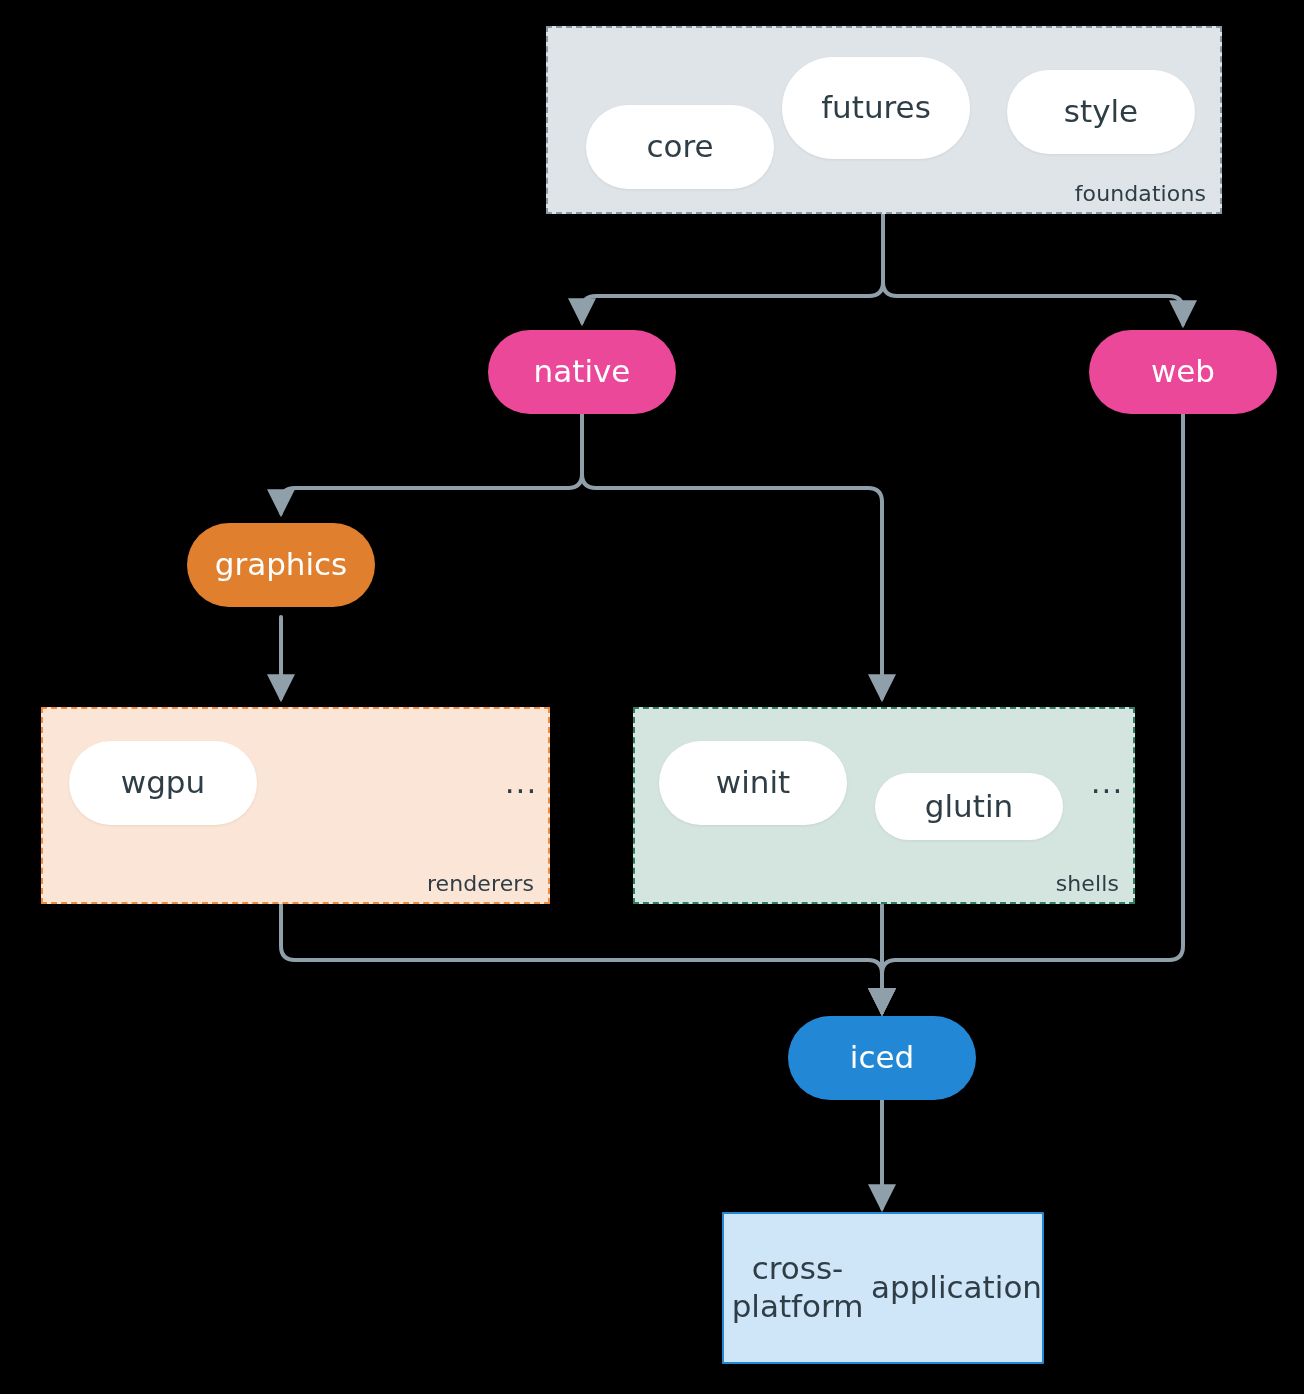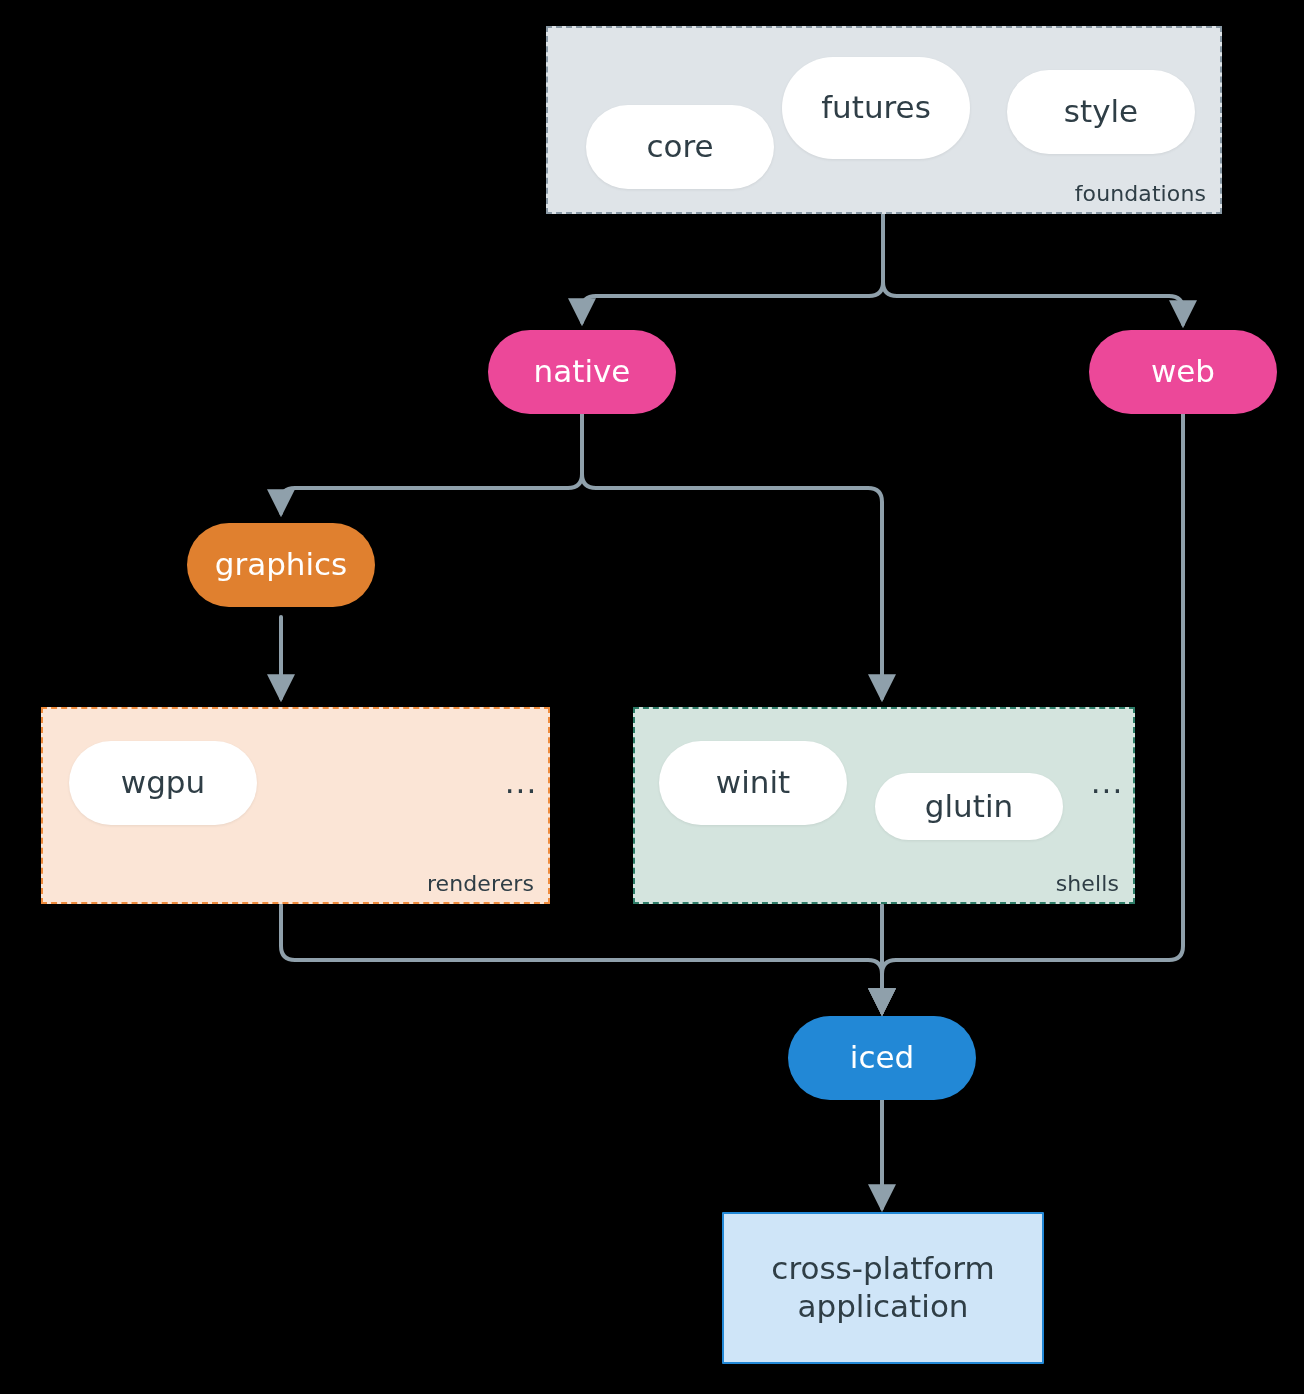--- a/index.html
+++ b/index.html
@@ -83,21 +83,20 @@
   .pill-native, .pill-web { background: #ec4899; }
   .pill-graphics { background: #e0802f; }
   .pill-iced { background: #2288d6; }
   
   .rect-app {
     background: #cfe5f8;
     border: 2px solid #2288d6;
     color: #2f3e46;
     font-size: 31px;
     border-radius: 1px;
-    flex-direction: column;
   }
   .rect-app span { display: block; }
 </style>
 </head>
 <body>
 
 <div id="diagram-root">
 
   <svg id="edge-layer" viewBox="0 0 1304 1394" width="1304" height="1394">
     <defs>

